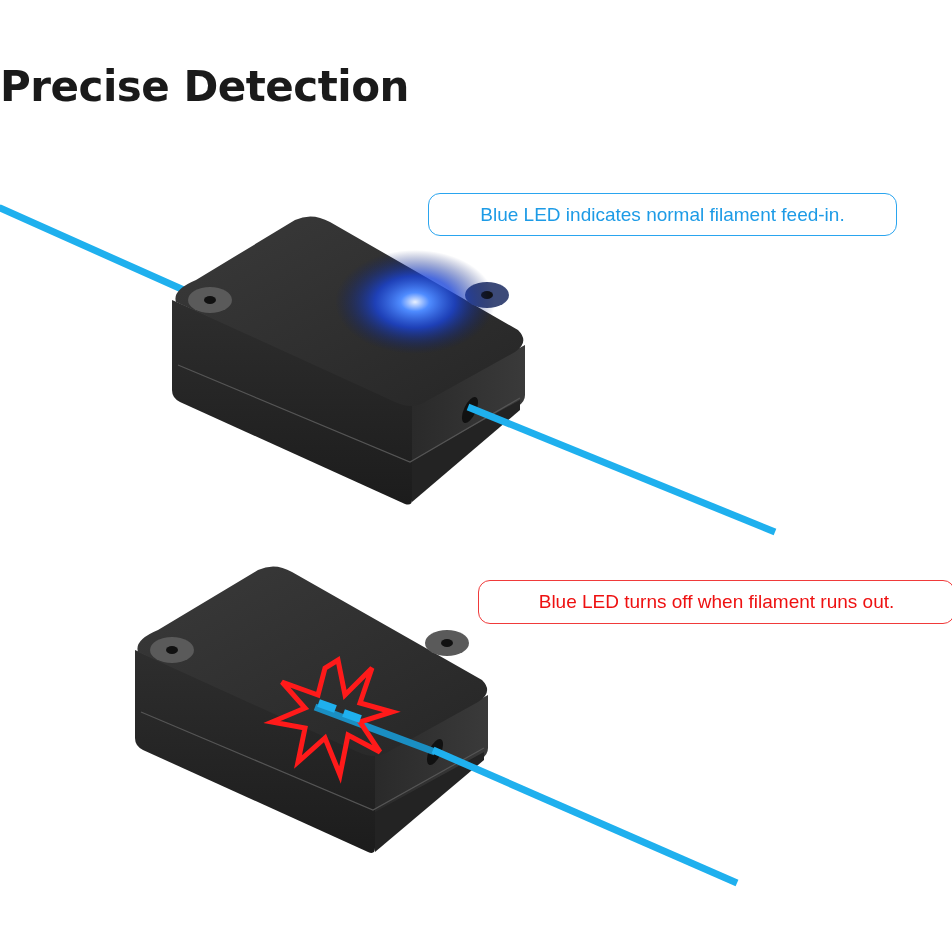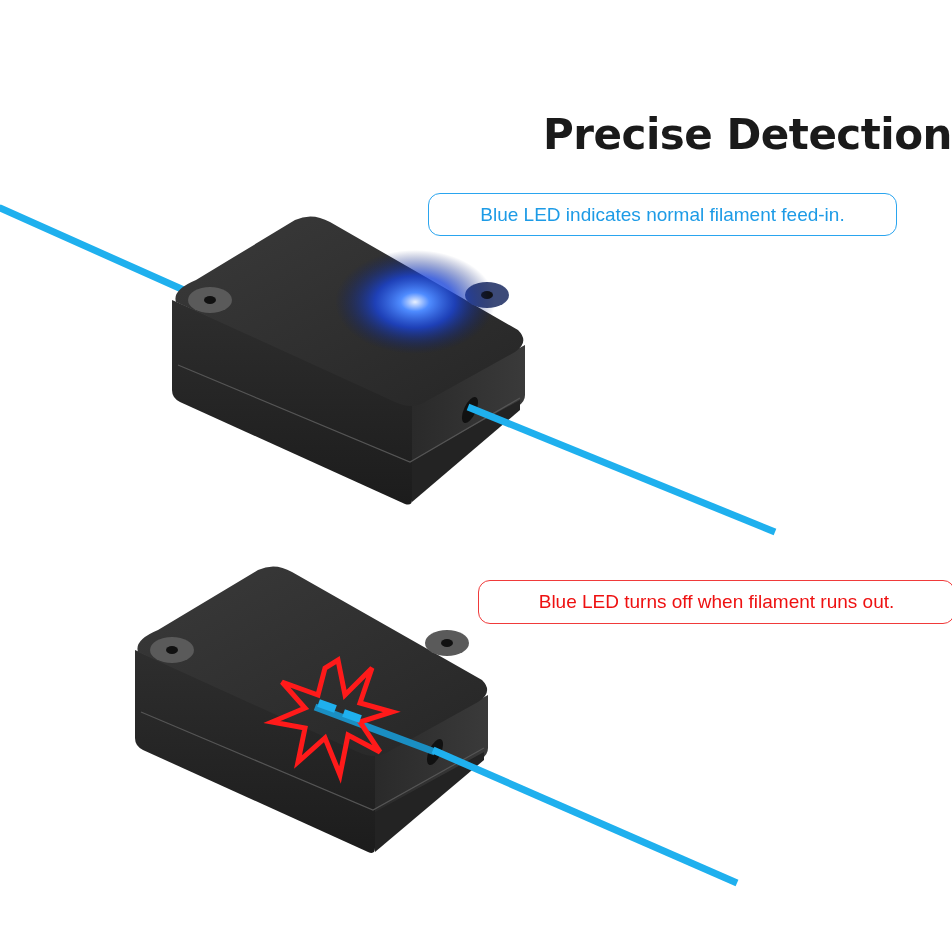--- a/index.html
+++ b/index.html
@@ -1,17 +1,17 @@
 <!DOCTYPE html>
 <html><head>
 <meta charset="utf-8">
 <style>
   html, body { margin:0; padding:0; background:#ffffff; }
   body { width:952px; height:947px; position:relative; overflow:hidden; font-family:"Liberation Sans", sans-serif; }
-  .title { position:absolute; left:0; top:62px; width:952px; text-align:right; font-family:"DejaVu Sans", sans-serif; font-weight:bold; font-size:42px; color:#1a1a1a; letter-spacing:-0.5px;margin-top:48px; }
+  .title { position:absolute; left:0; top:62px; width:952px; text-align:left; font-family:"DejaVu Sans", sans-serif; font-weight:bold; font-size:42px; color:#1a1a1a; letter-spacing:-0.5px; }
   .callout { position:absolute; box-sizing:border-box; border-radius:12px; background:#fff; font-size:19px; text-align:center; white-space:nowrap; }
   .callout-blue { left:428px; top:193px; width:469px; height:43px; line-height:41px; border:1.5px solid #2aa5ef; color:#1d9be6; }
   .callout-red { left:478px; top:580px; width:477px; height:44px; line-height:42px; border:1.5px solid #f03a3a; color:#ee1111; }
   svg.scene { position:absolute; left:0; top:0; }
 </style>
 </head>
 <body>
 
 <svg class="scene" width="952" height="947" viewBox="0 0 952 947">
   <defs>

